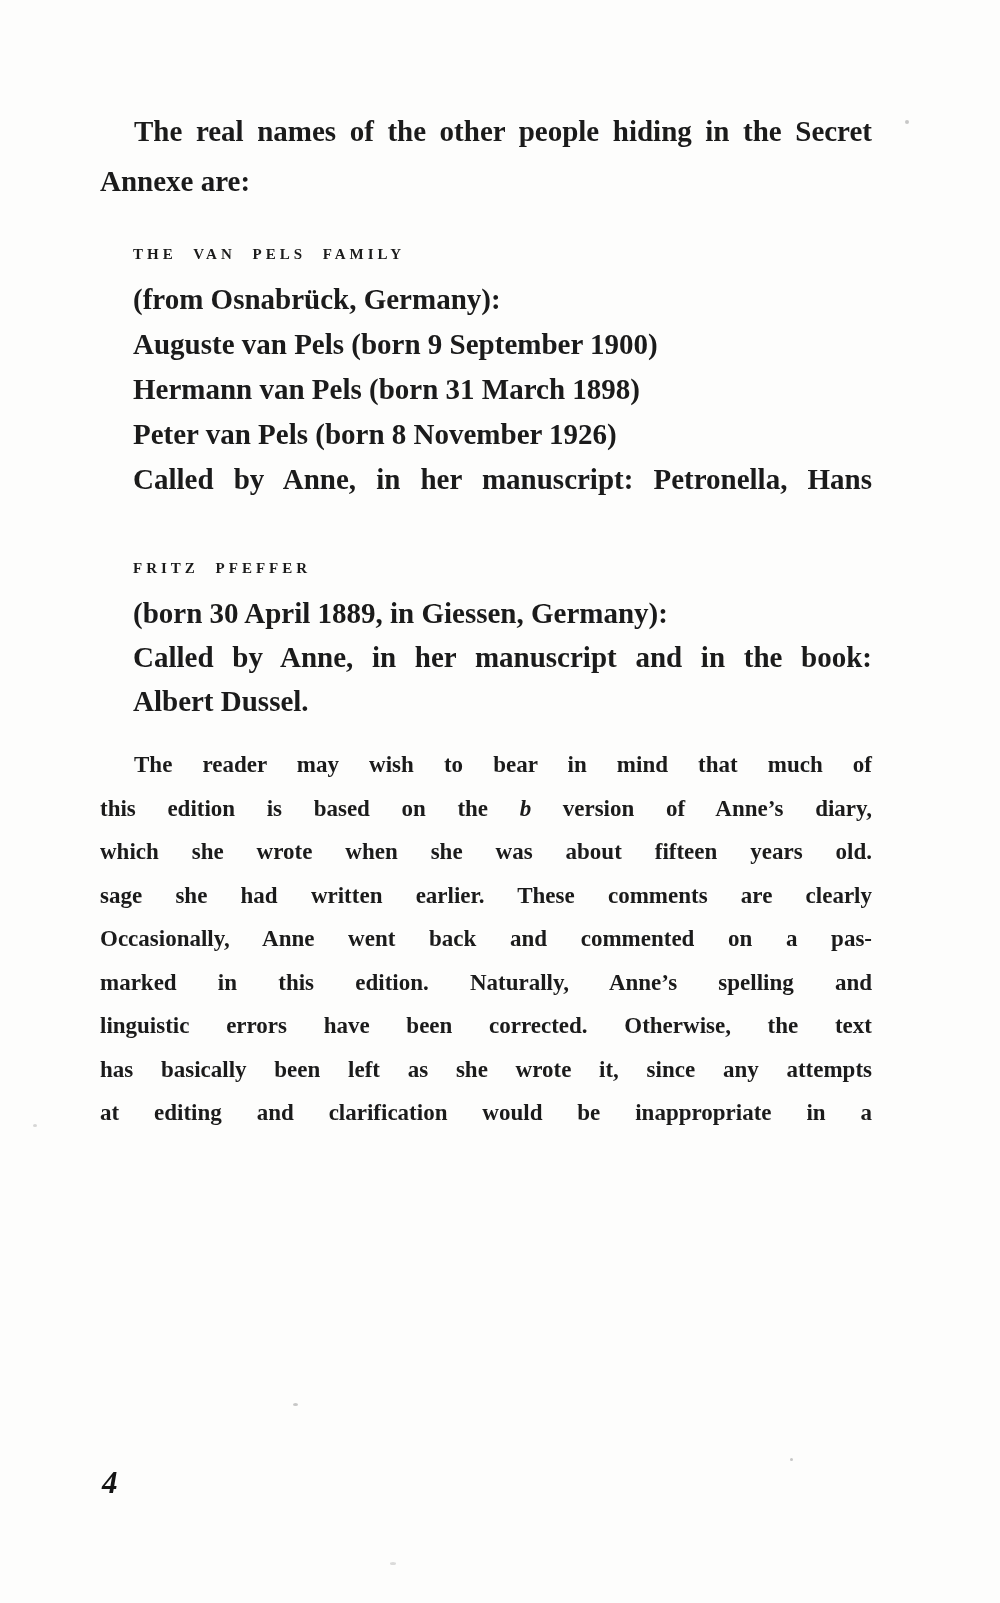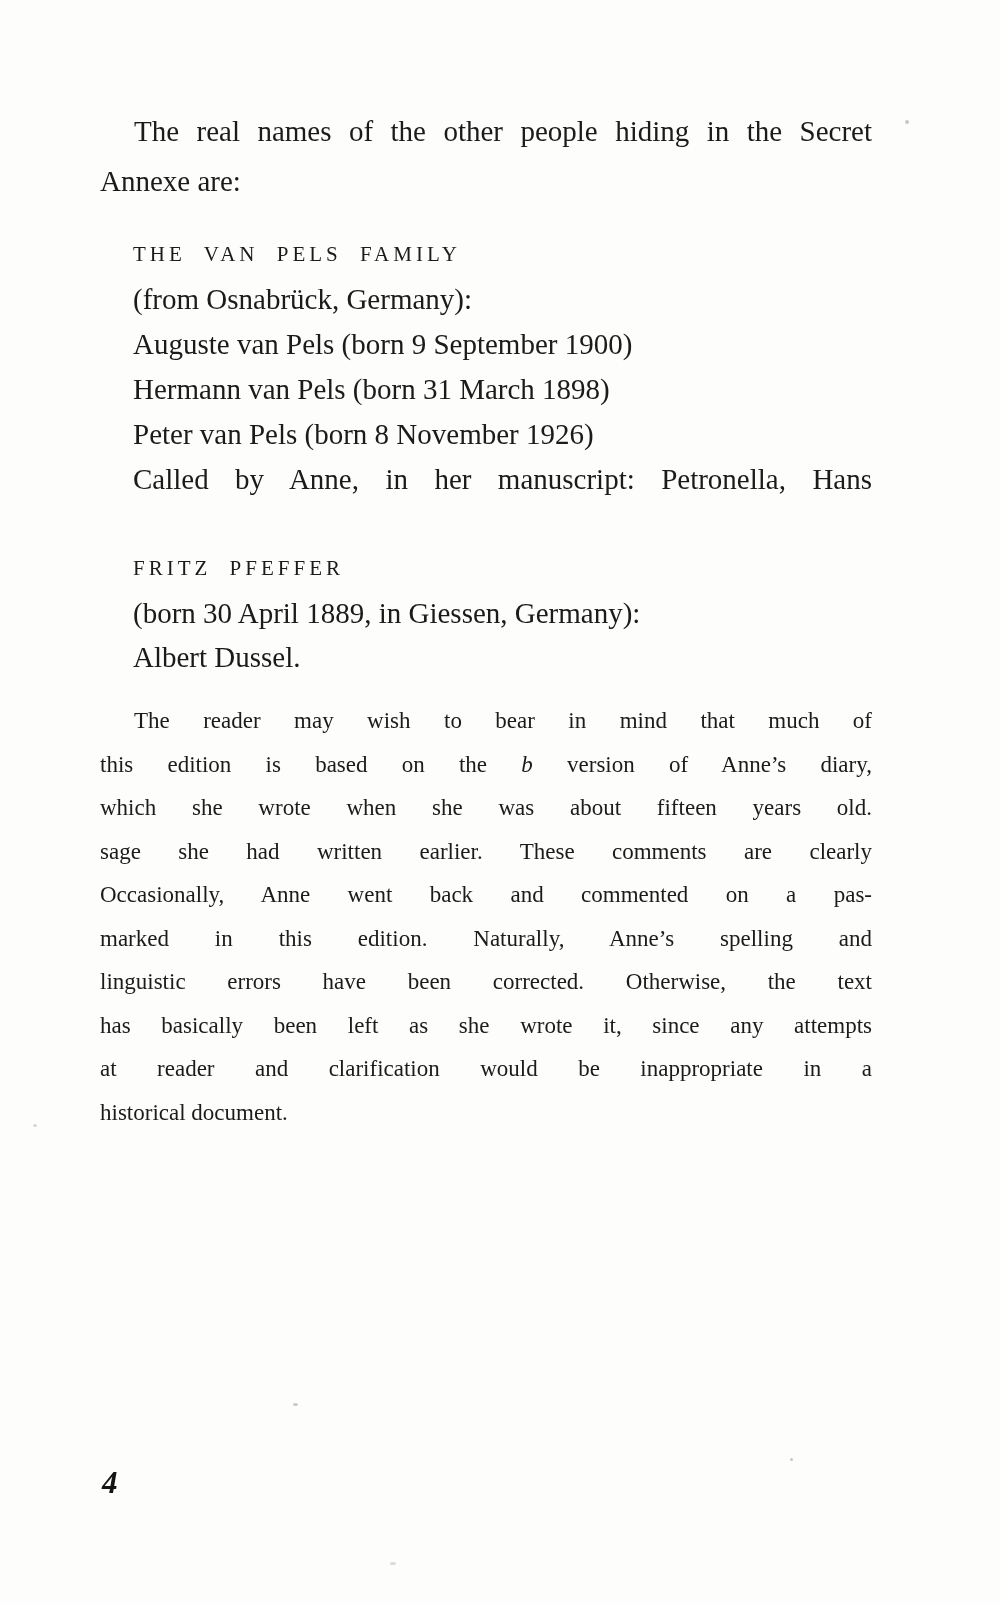--- a/index.html
+++ b/index.html
@@ -15,21 +15,21 @@
     color: #1b1b1b;
     font-family: "Liberation Serif", "DejaVu Serif", serif;
     overflow: hidden;
   }
   .content {
     position: absolute;
     left: 100px;
     top: 106px;
     width: 772px;
   }
-  .line { display: block; }
+  .line { display: block; font-weight: bold; }
   .just {
     text-align: justify;
     text-align-last: justify;
   }
   .indent { text-indent: 34px; }
 
   .intro {
     margin: 0;
     font-size: 29px;
     line-height: 50px;
@@ -39,22 +39,22 @@
     margin: 26px 0 0 33px;
     font-size: 29px;
     line-height: 45px;
   }
   .entry-block.pfeffer {
     margin-top: 44px;
     line-height: 44px;
   }
   .sc-head {
     display: block;
-    font-size: 21px;
-    font-weight: 400;
+    font-size: 15px;
+    font-weight: 700;
     letter-spacing: 4px;
     word-spacing: 9px;
     line-height: 45px;
   }
 
   .reader {
     margin: 20px 0 0 0;
     font-size: 23px;
     line-height: 43.5px;
   }
@@ -102,34 +102,34 @@
       <span class="line">(from Osnabrück, Germany):</span>
       <span class="line">Auguste van Pels (born 9 September 1900)</span>
       <span class="line">Hermann van Pels (born 31 March 1898)</span>
       <span class="line">Peter van Pels (born 8 November 1926)</span>
       <span class="line just">Called by Anne, in her manuscript: Petronella, Hans</span>
     </section>
 
     <section class="entry-block pfeffer">
       <span class="sc-head">FRITZ PFEFFER</span>
       <span class="line">(born 30 April 1889, in Giessen, Germany):</span>
+      <span class="line just">Called by Anne, in her manuscript and in the book:</span>
       <span class="line">Albert Dussel.</span>
     </section>
 
     <p class="reader">
       <span class="line indent just">The reader may wish to bear in mind that much of</span>
       <span class="line just"><span>this edition is based on the </span><em class="b-em">b</em><span> version of Anne’s diary,</span></span>
       <span class="line just">which she wrote when she was about fifteen years old.</span>
       <span class="line just">sage she had written earlier. These comments are clearly</span>
       <span class="line just">Occasionally, Anne went back and commented on a pas-</span>
       <span class="line just">marked in this edition. Naturally, Anne’s spelling and</span>
       <span class="line just">linguistic errors have been corrected. Otherwise, the text</span>
       <span class="line just">has basically been left as she wrote it, since any attempts</span>
-      <span class="line just">at reader and clarification would be inappropriate in a</span>
-      <span class="line">historical document.</span>
+      <span class="line just">at editing and clarification would be inappropriate in a</span>
     </p>
 
   </main>
 
   <div class="pageno">4</div>
 
   <span class="speck s1"></span>
   <span class="speck s2"></span>
   <span class="speck s3"></span>
   <span class="speck s4"></span>

